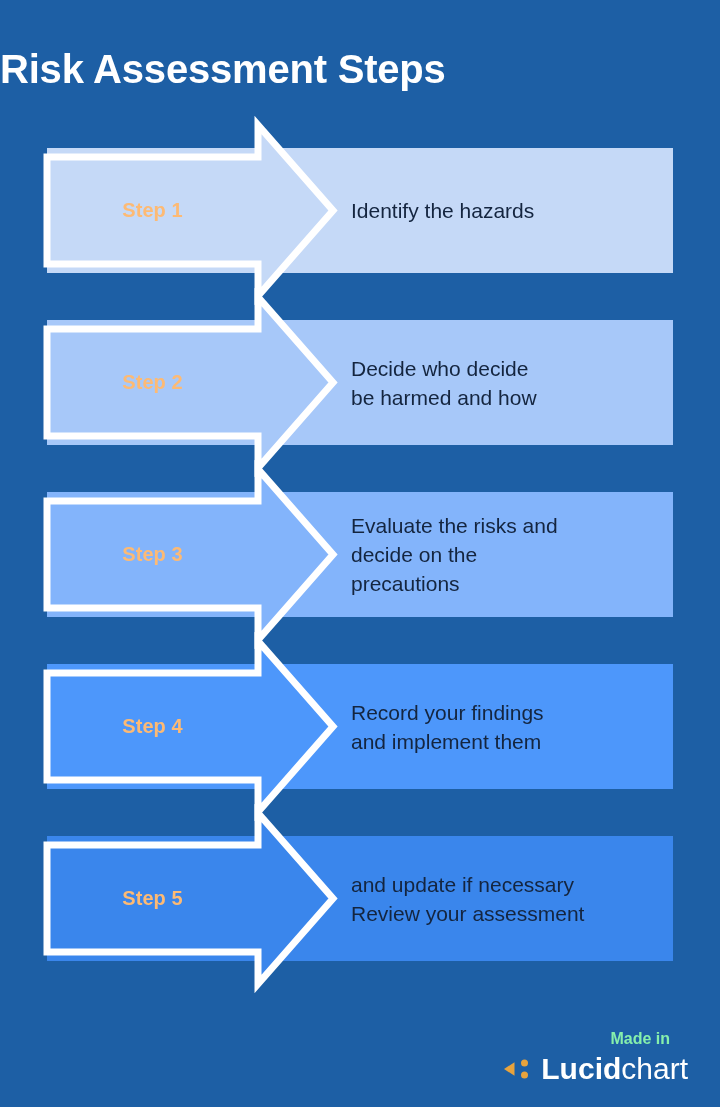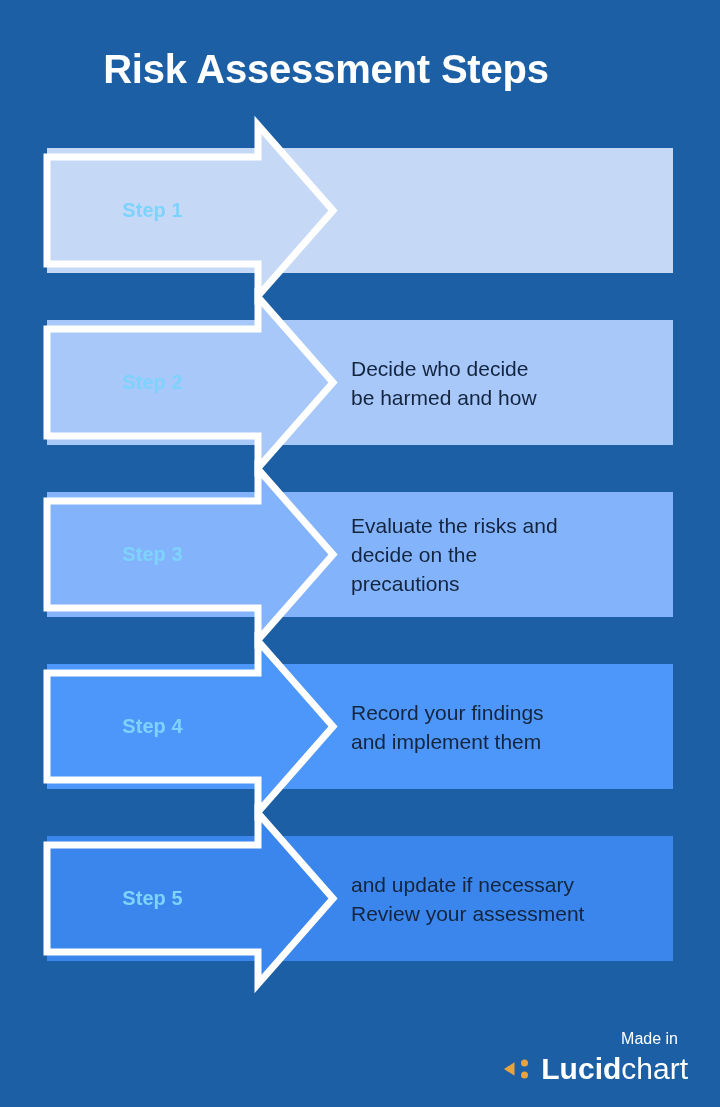--- a/index.html
+++ b/index.html
@@ -22,21 +22,21 @@
     width: 720px;
     height: 1107px;
   }
 
   
   .title {
     position: absolute;
     left: 0;
     top: 44px;
     width: 652px;
-    text-align: center;
+    text-align: left;
     color: #ffffff;
     font-size: 40px;
     font-weight: bold;
     letter-spacing: -0.2px;
     line-height: 50px;
     white-space: nowrap;
   }
 
   
   .steps {
@@ -74,21 +74,21 @@
 
   .step-label {
     position: absolute;
     left: 47px;
     top: 23px;
     width: 211px;
     height: 125px;
     display: flex;
     align-items: center;
     justify-content: center;
-    color: #7dd3fc;
+    color: #fdba74;
     font-size: 20px;
     font-weight: bold;
     letter-spacing: 0.1px;
   }
 
   .step-text {
     position: absolute;
     left: 351px;
     top: 23px;
     width: 310px;
@@ -103,26 +103,26 @@
   .step-text .line { display: block; white-space: nowrap; }
 
   
   .footer {
     position: absolute;
     right: 32px;
     bottom: 22px;
     text-align: right;
   }
   .made-in {
-    color: #ffffff;
+    color: #86efac;
     font-size: 16px;
-    font-weight: normal;
+    font-weight: bold;
     line-height: 20px;
     margin-bottom: 4px;
-    margin-right: 10px;
+    margin-right: 18px;
   }
   .lucid-row {
     display: flex;
     align-items: center;
     justify-content: flex-end;
     gap: 9px;
   }
   .lucid-mark { width: 30px; height: 26px; display: block; }
   .lucid-word {
     color: #ffffff;
@@ -140,20 +140,23 @@
 
   <div class="title" style="color: rgb(255, 255, 255);">Risk Assessment Steps</div>
 
   <div class="steps" id="steps-container">
       <div class="step-row" style="top: 125px; height: 171px;">
         <div class="band" style="background: rgb(197, 217, 247);"></div>
         <svg class="arrow-svg" viewBox="0 0 306 171">
           <polygon points="9,32 220,32 220,0 295,85.5 220,171 220,139 9,139" fill="#c5d9f7" stroke="#ffffff" stroke-width="7" stroke-linejoin="miter"></polygon>
         </svg>
         <div class="step-label">Step 1</div>
+        <div class="step-text">
+          <span class="line">Identify the hazards</span>
+        </div>
       </div>
       <div class="step-row" style="top: 297px; height: 171px; padding-left: 32px;">
         <div class="band" style="background: rgb(167, 200, 249);"></div>
         <svg class="arrow-svg" viewBox="0 0 306 171">
           <polygon points="9,32 220,32 220,0 295,85.5 220,171 220,139 9,139" fill="#a7c8f9" stroke="#ffffff" stroke-width="7" stroke-linejoin="miter"></polygon>
         </svg>
         <div class="step-label">Step 2</div>
         <div class="step-text">
           <span class="line">Decide who decide</span>
           <span class="line">be harmed and how</span>

